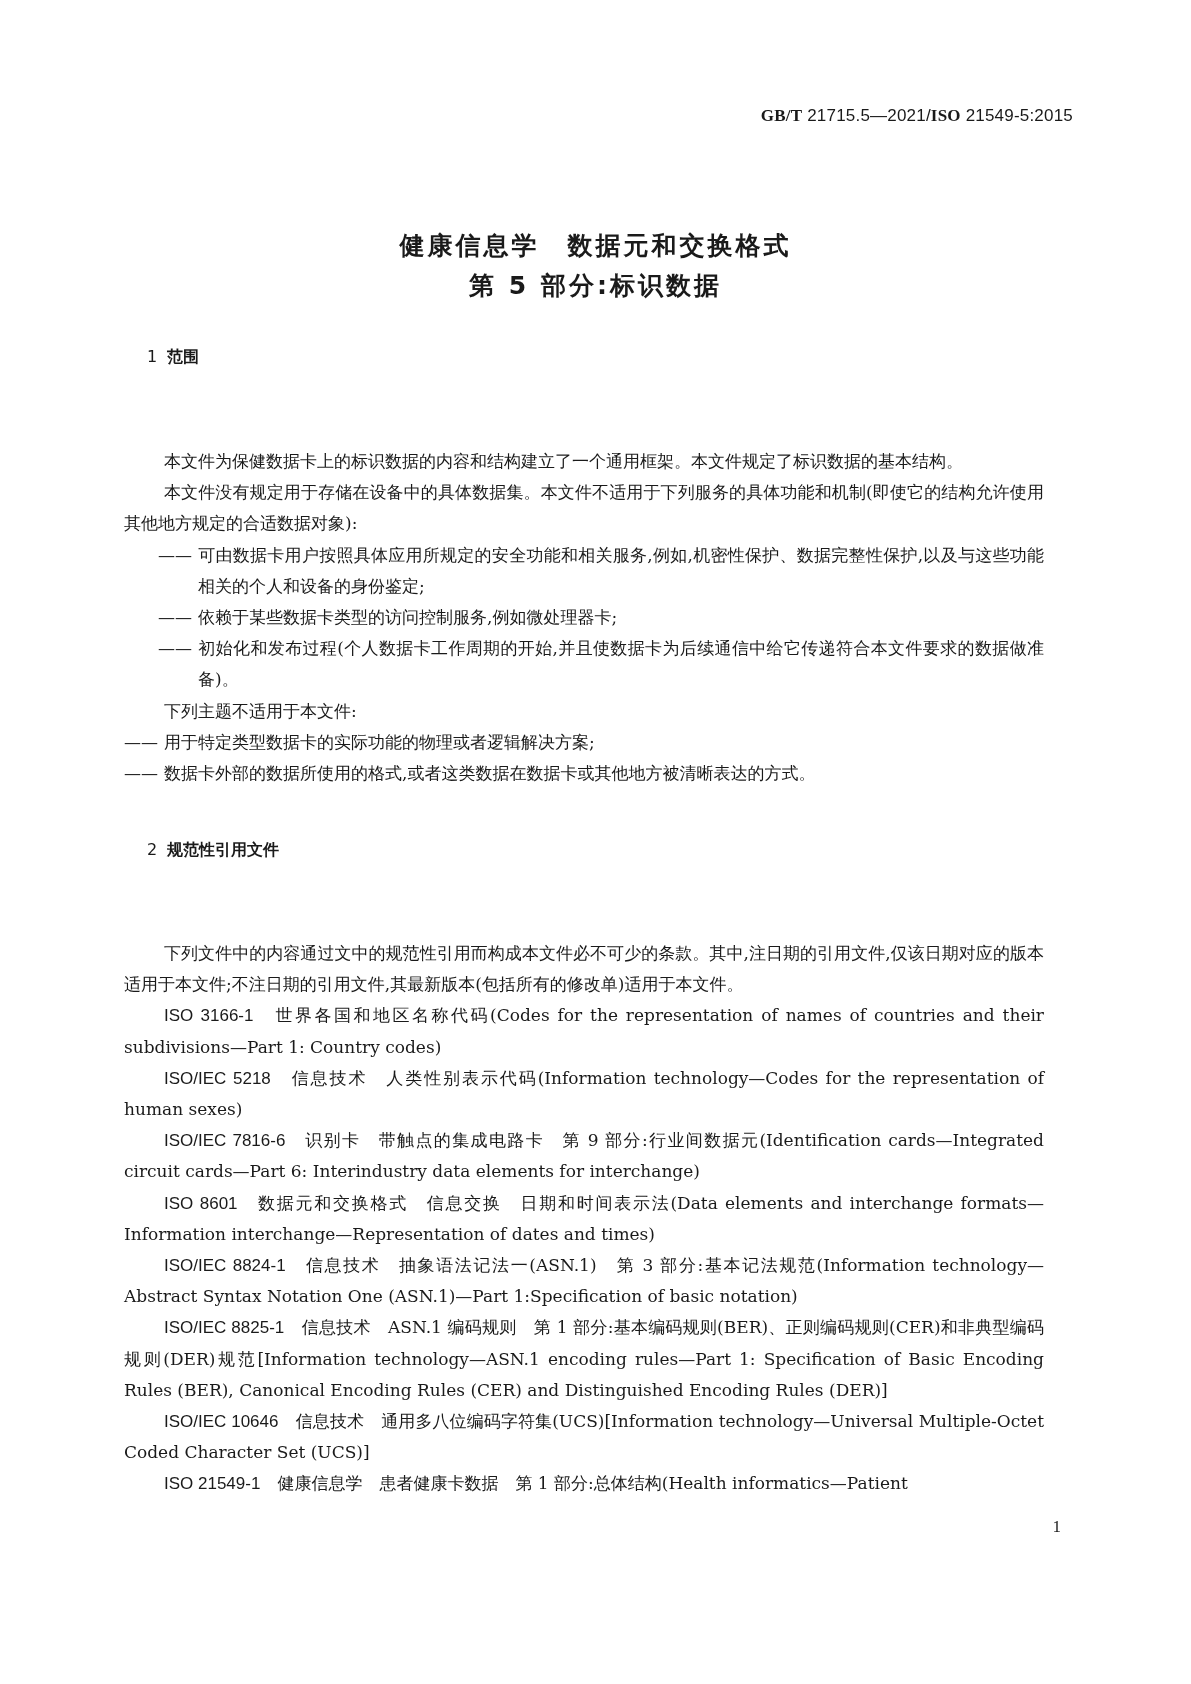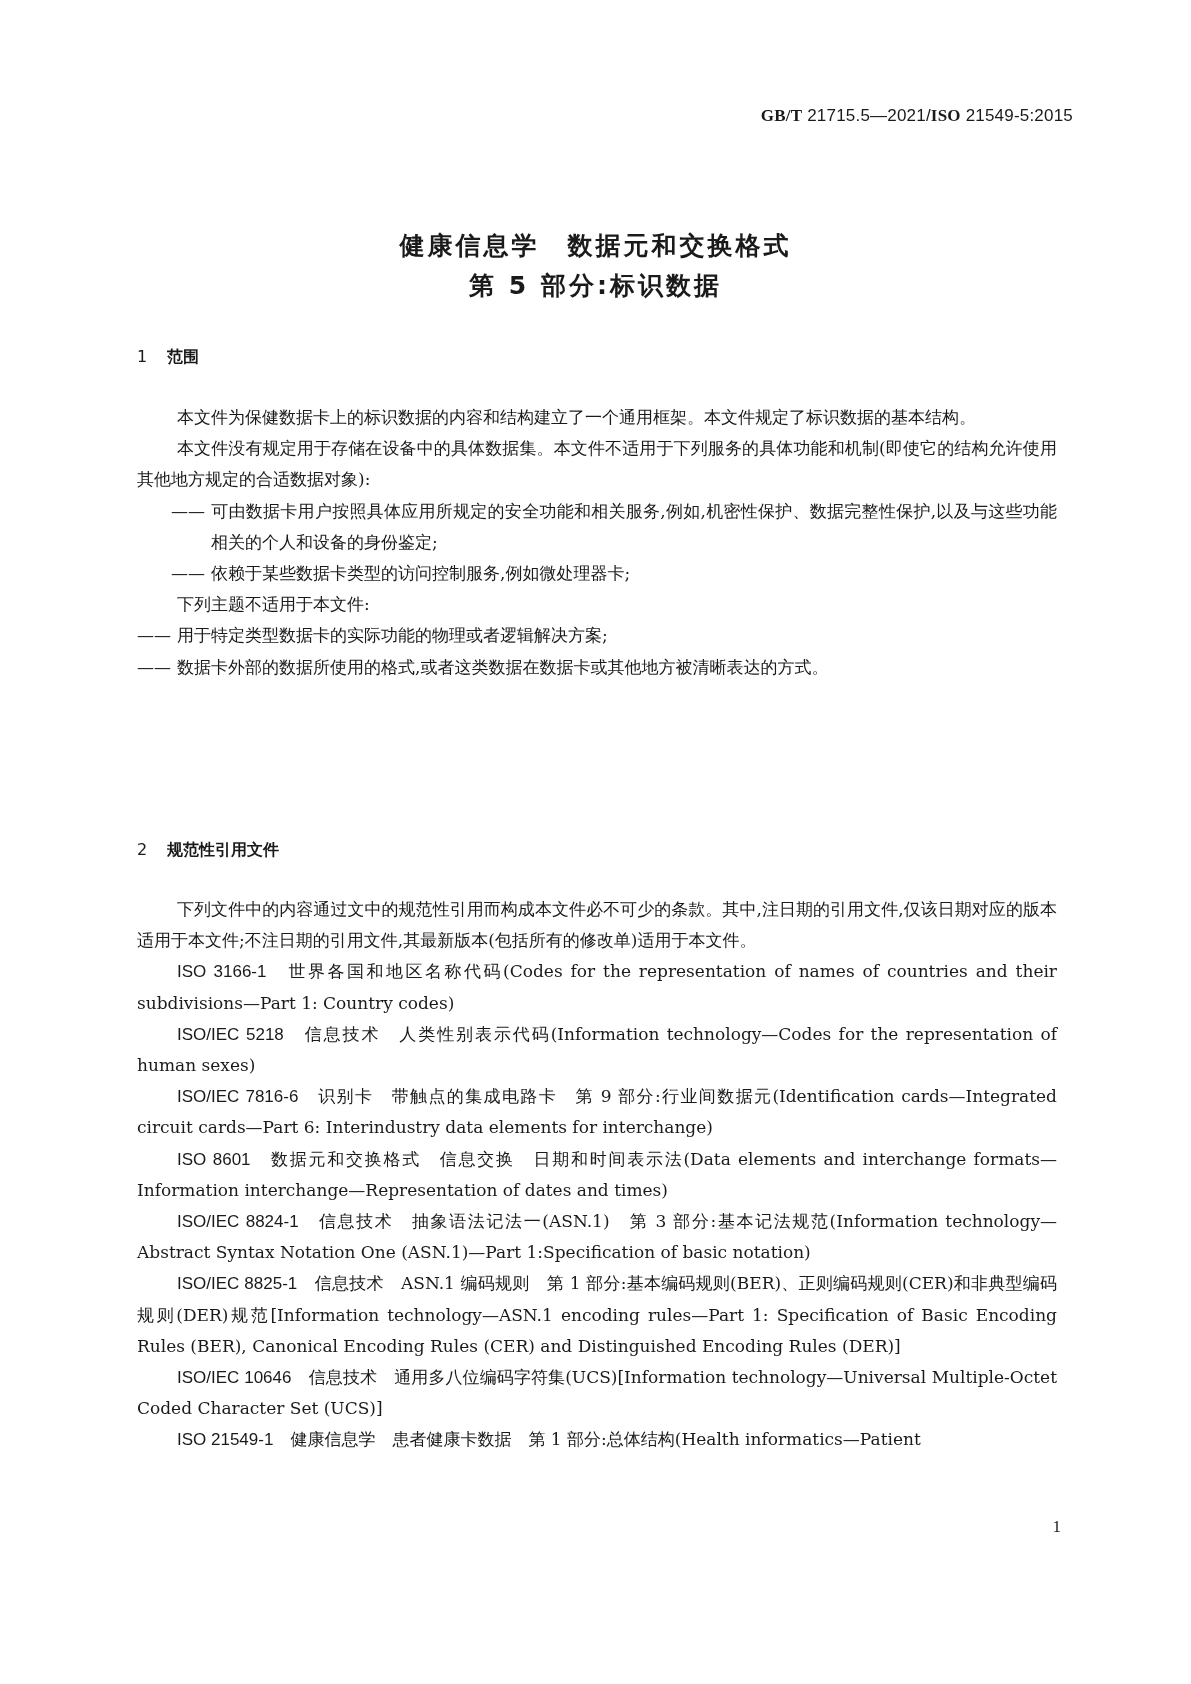--- a/index.html
+++ b/index.html
@@ -5,23 +5,23 @@
   html, body { margin: 0; padding: 0; background: #ffffff; }
   body { width: 1191px; height: 1684px; position: relative; overflow: hidden;
          font-family: "DejaVu Serif", "Liberation Serif", serif; color: #1a1a1a; }
   .std-code { position: absolute; top: 106px; right: 118px; font-size: 17px;
               font-family: "Liberation Sans", "DejaVu Sans", sans-serif; letter-spacing: 0.2px; }
   .std-code b { font-family: "Liberation Serif", serif; font-weight: bold; }
   .title-block { position: absolute; top: 226px; left: 0; width: 1191px; text-align: center;
                  font-family: "DejaVu Sans", "Liberation Sans", sans-serif; font-weight: bold; }
   .title-line { font-size: 25px; line-height: 40px; letter-spacing: 3px; }
   .heading { position: absolute; left: 137px; font-family: "DejaVu Sans", "Liberation Sans", sans-serif;
-             font-weight: bold; font-size: 16px; }
+             font-weight: bold; font-size: 16px; text-align: center; }
   .heading .num { display: inline-block; width: 30px; font-weight: normal; }
-  .body { position: absolute; left: 137px; width: 920px; font-size: 17px; line-height: 31.2px; }
+  .body { position: absolute; left: 124px; width: 920px; font-size: 17px; line-height: 31.2px; margin-top: 44px; }
   .p { text-indent: 40px; margin: 0; text-align: justify; }
   .dash { margin: 0; padding-left: 74px; text-indent: -40px; text-align: justify; }
   .dash .mark { display: inline-block; width: 40px; text-indent: 0; }
   .ref { margin: 0; text-indent: 40px; text-align: justify; }
   .ref .code { font-family: Liberation Sans, sans-serif; }
   .pagenum { position: absolute; top: 1517px; right: 130px; font-size: 17px; font-family: "Liberation Serif", serif; }
 </style>
 </head>
 <body>
 
@@ -38,20 +38,21 @@
 
 <div class="heading" style="top:347px;">
   <span class="num">1</span><span>范围</span>
 </div>
 
 <div class="body" style="top:402px;">
   <p class="p">本文件为保健数据卡上的标识数据的内容和结构建立了一个通用框架。本文件规定了标识数据的基本结构。</p>
   <p class="p">本文件没有规定用于存储在设备中的具体数据集。本文件不适用于下列服务的具体功能和机制(即使它的结构允许使用其他地方规定的合适数据对象):</p>
   <p class="dash"><span class="mark">——</span><span>可由数据卡用户按照具体应用所规定的安全功能和相关服务,例如,机密性保护、数据完整性保护,以及与这些功能相关的个人和设备的身份鉴定;</span></p>
   <p class="dash"><span class="mark">——</span><span>依赖于某些数据卡类型的访问控制服务,例如微处理器卡;</span></p>
+  <p class="dash"><span class="mark">——</span><span>初始化和发布过程(个人数据卡工作周期的开始,并且使数据卡为后续通信中给它传递符合本文件要求的数据做准备)。</span></p>
   <p class="p">下列主题不适用于本文件:</p>
   <p class="dash" style="padding-left:40px;"><span class="mark">——</span><span>用于特定类型数据卡的实际功能的物理或者逻辑解决方案;</span></p>
   <p class="dash" style="padding-left:40px;"><span class="mark">——</span><span>数据卡外部的数据所使用的格式,或者这类数据在数据卡或其他地方被清晰表达的方式。</span></p>
 </div>
 
 <div class="heading" style="top:840px;">
   <span class="num">2</span><span>规范性引用文件</span>
 </div>
 
 <div class="body" style="top:894px;">

